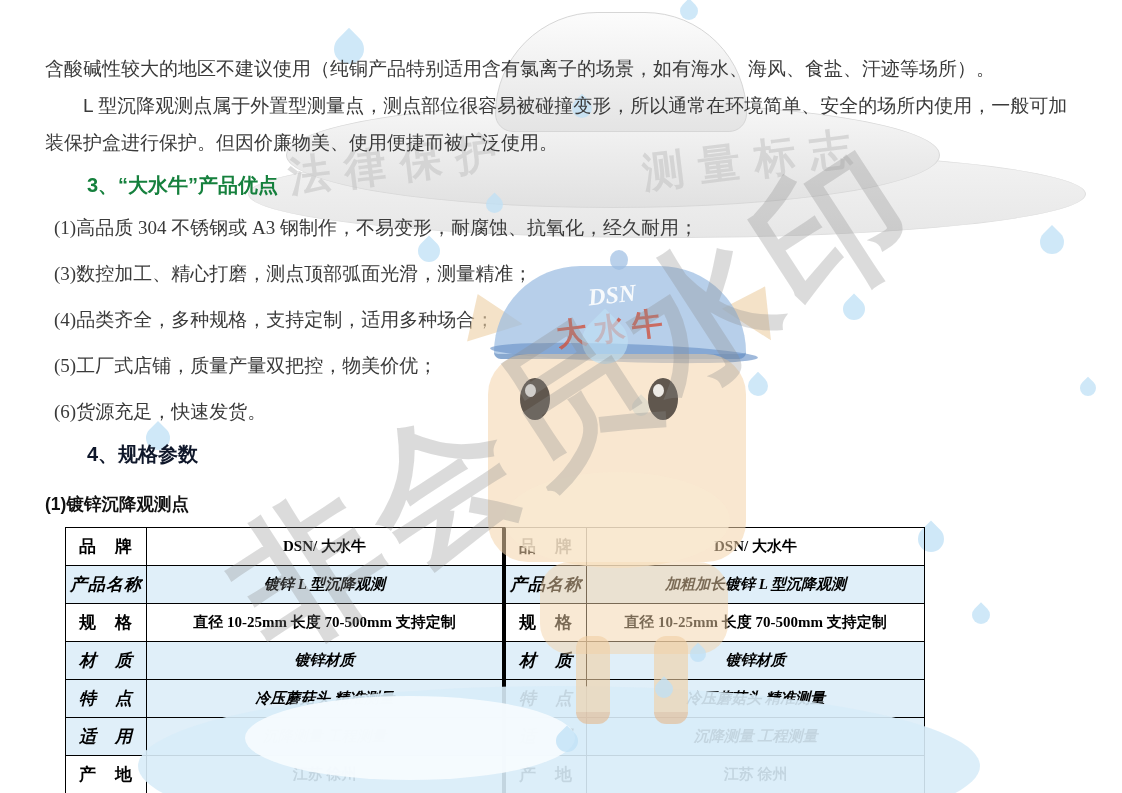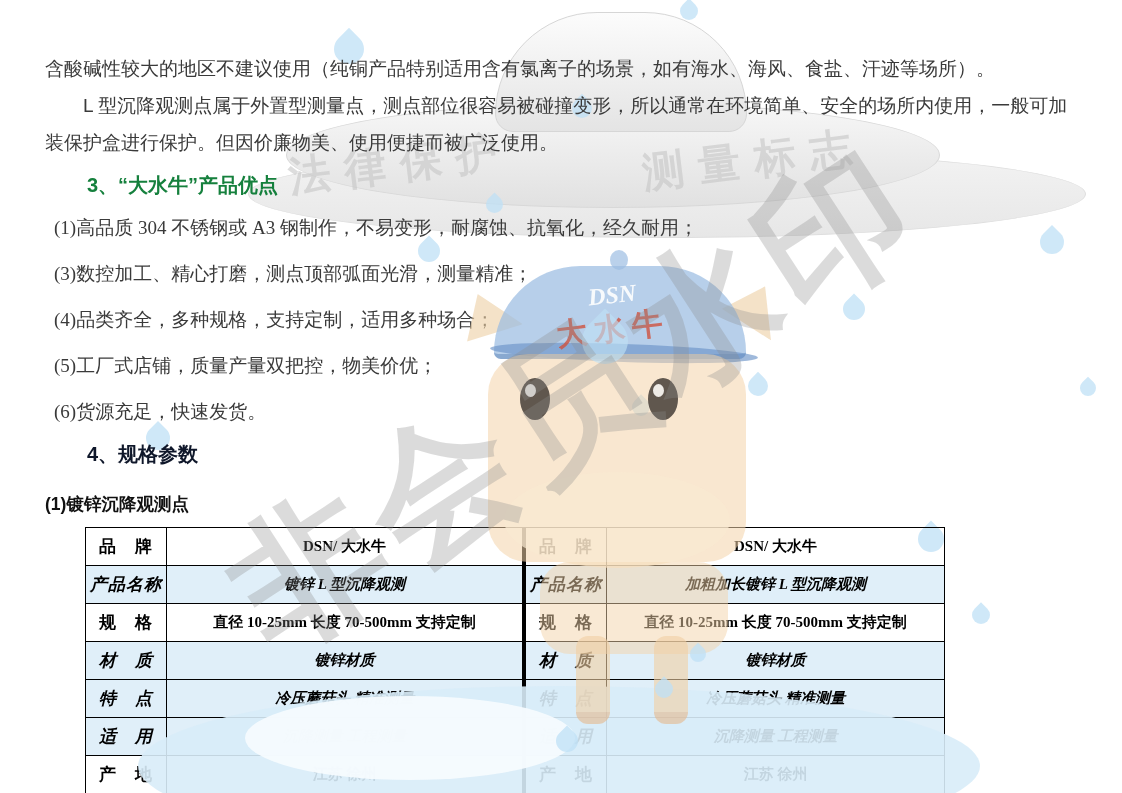--- a/index.html
+++ b/index.html
@@ -57,21 +57,21 @@
          opacity:.6;border-bottom:12px solid #e6b88c;}
   
   .content{position:relative;z-index:1;padding:50px 45px 8px 45px;font-size:19px;
            line-height:37px;}
   .para{margin:0;}
   .para.indent{text-indent:2em;}
   .h-blue{margin:9px 0 7px 42px;font-size:20px;font-weight:bold;line-height:30px;}
   .adv{margin:9px;font-family:Liberation Serif, serif;}
   .spec-label{margin:22px 0 10px 0;font-size:17.5px;font-weight:bold;color:#111;
               line-height:26px;}
-  .tables{display:flex;margin-left:40px;width:1020px;align-items:flex-end;}
+  .tables{display:flex;margin-left:20px;width:1020px;align-items:flex-end;}
   table{border-collapse:collapse;table-layout:fixed;
         font-family:"Liberation Serif",serif;color:#000;}
   .t-left{width:438px;}
   .t-right{width:422px;border-left:3px solid #000 !important;}
   table,td{border:1.5px solid #000;}
   td{height:27px;padding:0;overflow:hidden;white-space:nowrap;}
   td.lbl{width:80px;font-size:17px;font-weight:bold;text-align:center;
          letter-spacing:1px;}
   td.val{font-size:15px;font-weight:bold;text-align:center;}
   tr.shade td{background:#e0eff9;font-style:italic;}

